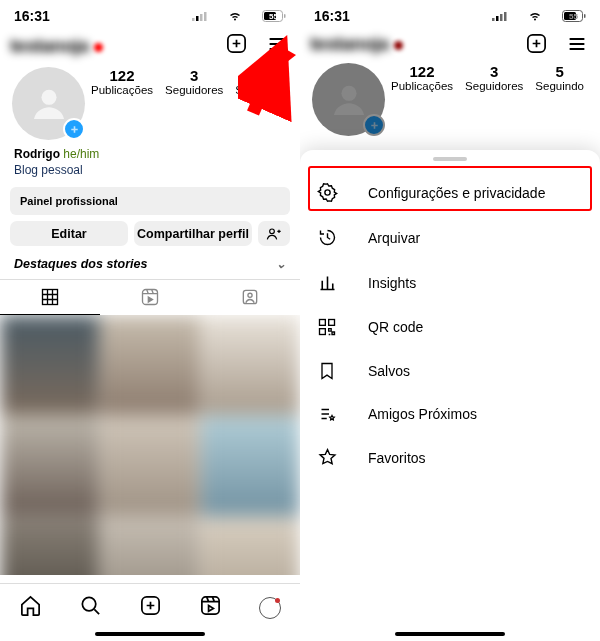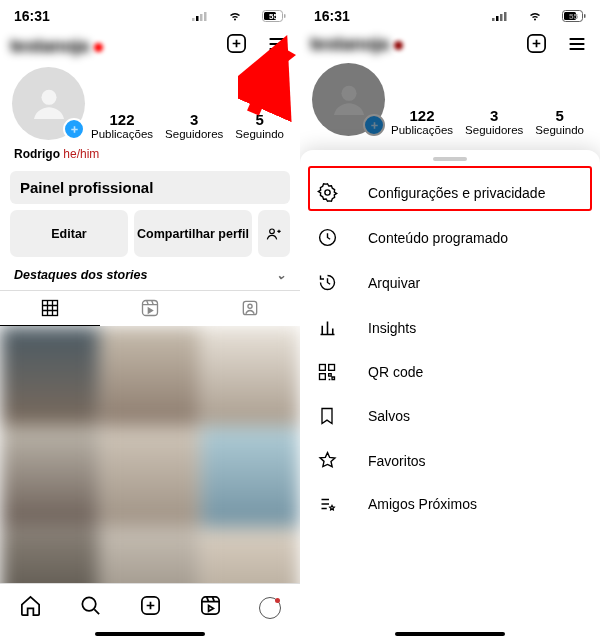--- a/index.html
+++ b/index.html
@@ -12,39 +12,39 @@
   .status-icons { display: flex; align-items: center; gap: 19px; }
   .status-icons svg { display: block; }
 
   
   .prof-head { display: flex; align-items: center; justify-content: space-between; padding: 6px 12px 0 10px; }
   .username { font-size: 19px; font-weight: 700; filter: blur(4px); letter-spacing: -0.5px; }
   .lockdot { width: 9px; height: 9px; background:#f00; border-radius:50%; display:inline-block; margin-left:5px; filter: blur(2px); }
   .head-actions { display: flex; gap: 18px; align-items: center; }
 
   
-  .stats-row { display:flex; padding: 8px 10px 4px 12px; align-items:flex-end; }
+  .stats-row { display:flex; padding: 8px 10px 4px 12px; align-items:flex-start; }
   .avatar { width:73px; height:73px; border-radius:50%; background:#dcdcdc; position:relative; flex-shrink:0; display:flex; align-items:center; justify-content:center;}
   .avatar svg { opacity:.7; }
   .avatar-plus { position:absolute; bottom:0; right:0; width:22px; height:22px; background:#1fa1ff; border-radius:50%; border:2.5px solid #fff; display:flex; align-items:center; justify-content:center; color:#fff; }
   .stats { flex:1; display:flex; justify-content:space-around; text-align:center; }
   .stat .n { font-weight:700; font-size:15px; }
   .stat .l { font-size:11.5px; }
 
   .bio { padding: 2px 14px; font-size:12px; line-height:1.35; }
   .bio .name { font-weight:600; display:inline; }
-  .bio .pron { color:#b91c1c;margin-top:36px; }
+  .bio .pron { color:#4d7c0f;margin-top:36px; }
   .bio .link { color:#18305a; display:block;}
 
   .pro-panel { margin:7px 10px 0; padding:8px 10px; background:#efefef; border-radius:6px; }
-  .pro-panel .t { font-size:15px; font-weight:600; }
+  .pro-panel .t { font-size:11px; font-weight:600; }
   .pro-panel .s { font-size:10px; color:#888; }
 
   .btn-row { display:flex; gap:6px; padding:6px 10px 0; }
-  .btn { flex:1; background:#efefef; border-radius:7px; height:47px; display:flex; align-items:center; justify-content:center; font-size:12.5px; font-weight:600; }
+  .btn { flex:1; background:#efefef; border-radius:7px; height:25px; display:flex; align-items:center; justify-content:center; font-size:12.5px; font-weight:600; }
   .btn.sm { flex:0 0 32px; }
 
   .highlights { padding:11px 14px 8px; display:flex; justify-content:space-between; align-items:center; font-size:12.5px; font-weight:600;font-style:italic; }
   .chev { font-size:12px; color:#666; }
 
   .tabbar { display:flex; border-top:.5px solid #ddd; height:36px; }
   .tabbar .tab { flex:1; display:flex; align-items:center; justify-content:center; border-bottom:1.5px solid transparent;}
   .tabbar .tab.active { border-bottom-color:#000; }
 
   .feed-grid { position:relative; height:260px; overflow:hidden; }
@@ -144,20 +144,21 @@
       <div class="stat">
             <div class="n">5</div>
             <div class="l">Seguindo</div>
           </div>
     </div>
   </div>
 
   <div class="bio">
     <span class="name">Rodrigo</span>
     <span class="pron">he/him</span>
+    <span class="link">Blog pessoal</span>
   </div>
 
   <div class="pro-panel">
     <div class="t">Painel profissional</div>
   </div>
 
   <div class="btn-row">
     <div class="btn">Editar</div>
     <div class="btn">Compartilhar perfil</div>
     <div class="btn sm">
@@ -314,29 +315,20 @@
               <svg width="21" height="21" viewBox="0 0 24 24" fill="none" stroke="#000" stroke-width="1.6">
                 <circle cx="12" cy="12" r="3"></circle>
                 <path d="M12 2l1.5 2.6 3-.3 1 2.8 2.6 1.5-.3 3 2.6 1.5-2.6 1.5.3 3-2.6 1.5-1 2.8-3-.3L12 22l-1.5-2.6-3 .3-1-2.8L3.9 15.4l.3-3L1.6 10.9l2.6-1.5-.3-3 2.6-1.5 1-2.8 3 .3z"></path>
               </svg>
             </span>
         <span>Configurações e privacidade</span>
       </div>
       <div class="mi">
         <span class="icn">
               <svg width="21" height="21" viewBox="0 0 24 24" fill="none" stroke="#000" stroke-width="1.6">
-                <circle cx="12" cy="12" r="9"></circle>
-                <path d="M12 7v5l3 2"></path>
-              </svg>
-            </span>
-        <span>Conteúdo programado</span>
-      </div>
-      <div class="mi">
-        <span class="icn">
-              <svg width="21" height="21" viewBox="0 0 24 24" fill="none" stroke="#000" stroke-width="1.6">
                 <path d="M12 7v5l3 2M4 12a8 8 0 108-8"></path>
                 <path d="M4 4v4h4"></path>
               </svg>
             </span>
         <span>Arquivar</span>
       </div>
       <div class="mi">
         <span class="icn">
               <svg width="21" height="21" viewBox="0 0 24 24" fill="none" stroke="#000" stroke-width="1.8">
                 <path d="M4 20h16M6 20V10M12 20V5M18 20v-7"></path>
@@ -358,32 +350,32 @@
       <div class="mi">
         <span class="icn">
               <svg width="20" height="20" viewBox="0 0 24 24" fill="none" stroke="#000" stroke-width="1.6">
                 <path d="M6 3h12v18l-6-4-6 4z"></path>
               </svg>
             </span>
         <span>Salvos</span>
       </div>
       <div class="mi">
         <span class="icn">
+              <svg width="21" height="18" viewBox="0 0 24 24" fill="none" stroke="#000" stroke-width="1.7">
+                <path d="M4 6h10M4 12h10M4 18h7M18 14l1 2 2 .3-1.5 1.5.3 2-1.8-1-1.8 1 .3-2L15 16.3l2-.3z"></path>
+              </svg>
+            </span>
+        <span>Amigos Próximos</span>
+      </div>
+      <div class="mi">
+        <span class="icn">
               <svg width="21" height="21" viewBox="0 0 24 24" fill="none" stroke="#000" stroke-width="1.6">
                 <path d="M12 3l2.5 5.5 6 .6-4.5 4 1.3 6L12 16.5 6.7 19l1.3-6L3.5 9l6-.6z"></path>
               </svg>
             </span>
         <span>Favoritos</span>
       </div>
-      <div class="mi">
-        <span class="icn">
-              <svg width="21" height="18" viewBox="0 0 24 24" fill="none" stroke="#000" stroke-width="1.7">
-                <path d="M4 6h10M4 12h10M4 18h7M18 14l1 2 2 .3-1.5 1.5.3 2-1.8-1-1.8 1 .3-2L15 16.3l2-.3z"></path>
-              </svg>
-            </span>
-        <span>Amigos Próximos</span>
-      </div>
     </div>
   </div>
   <div class="home-ind"></div>
 </div>
 
 </div>
 
 </body></html>

